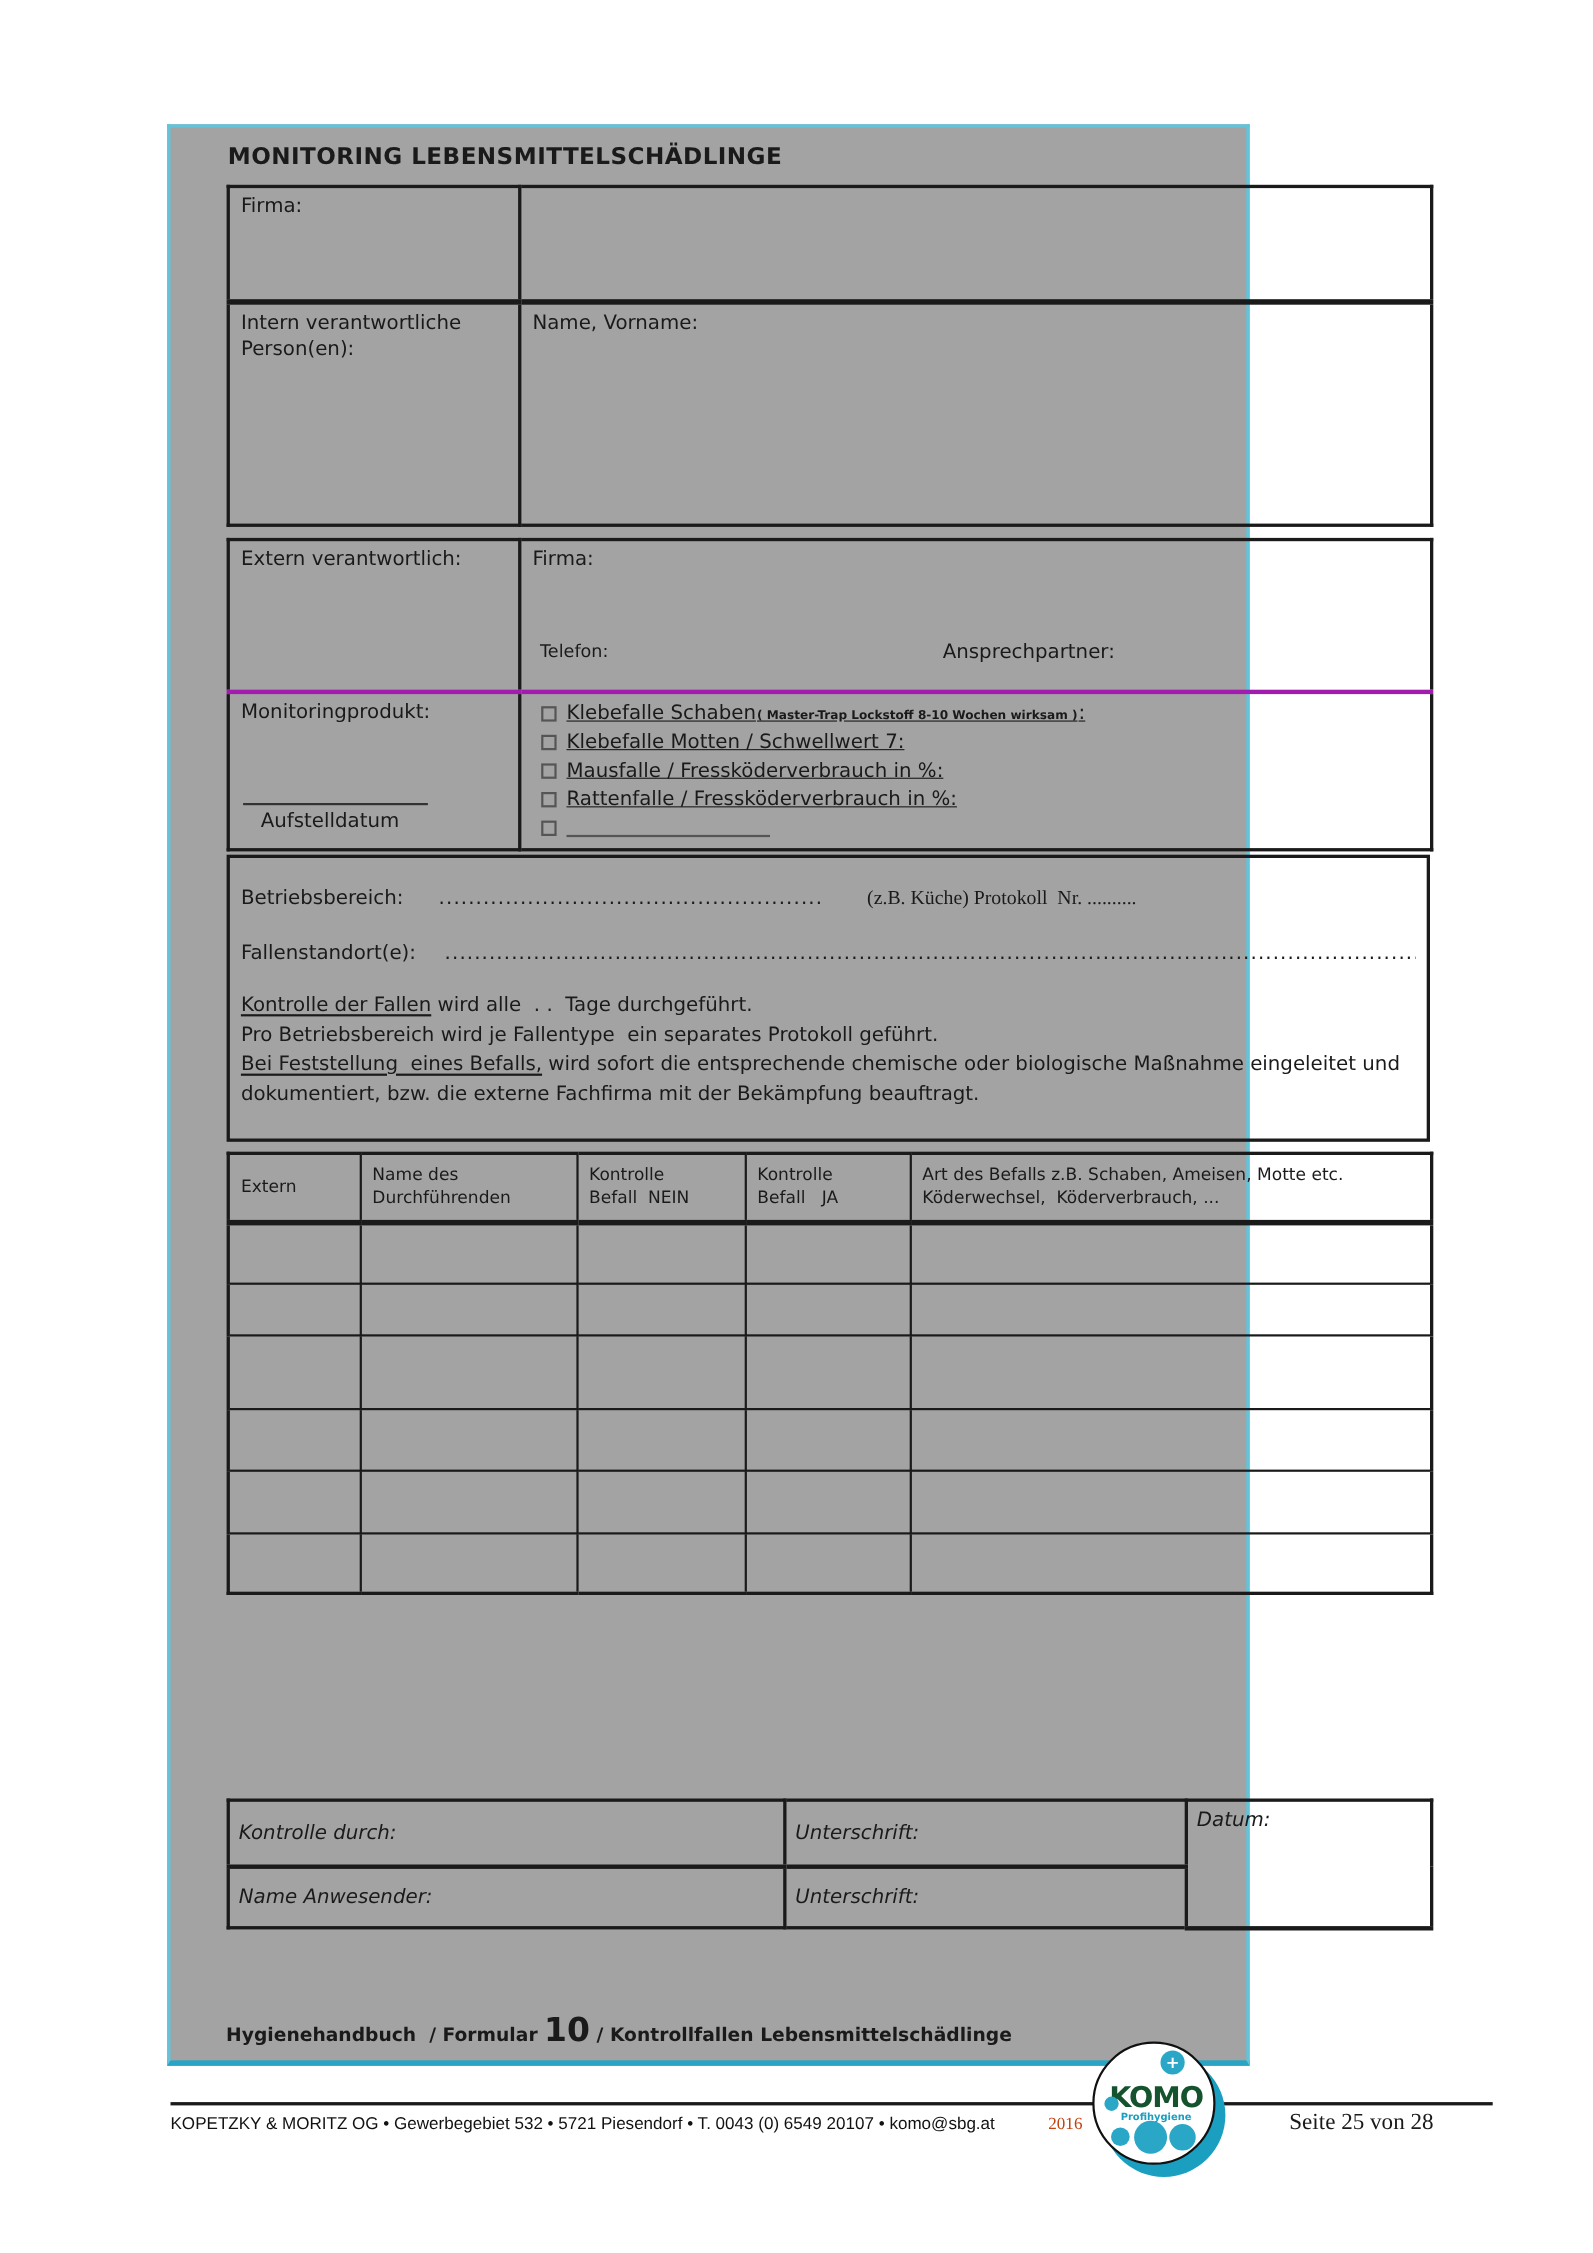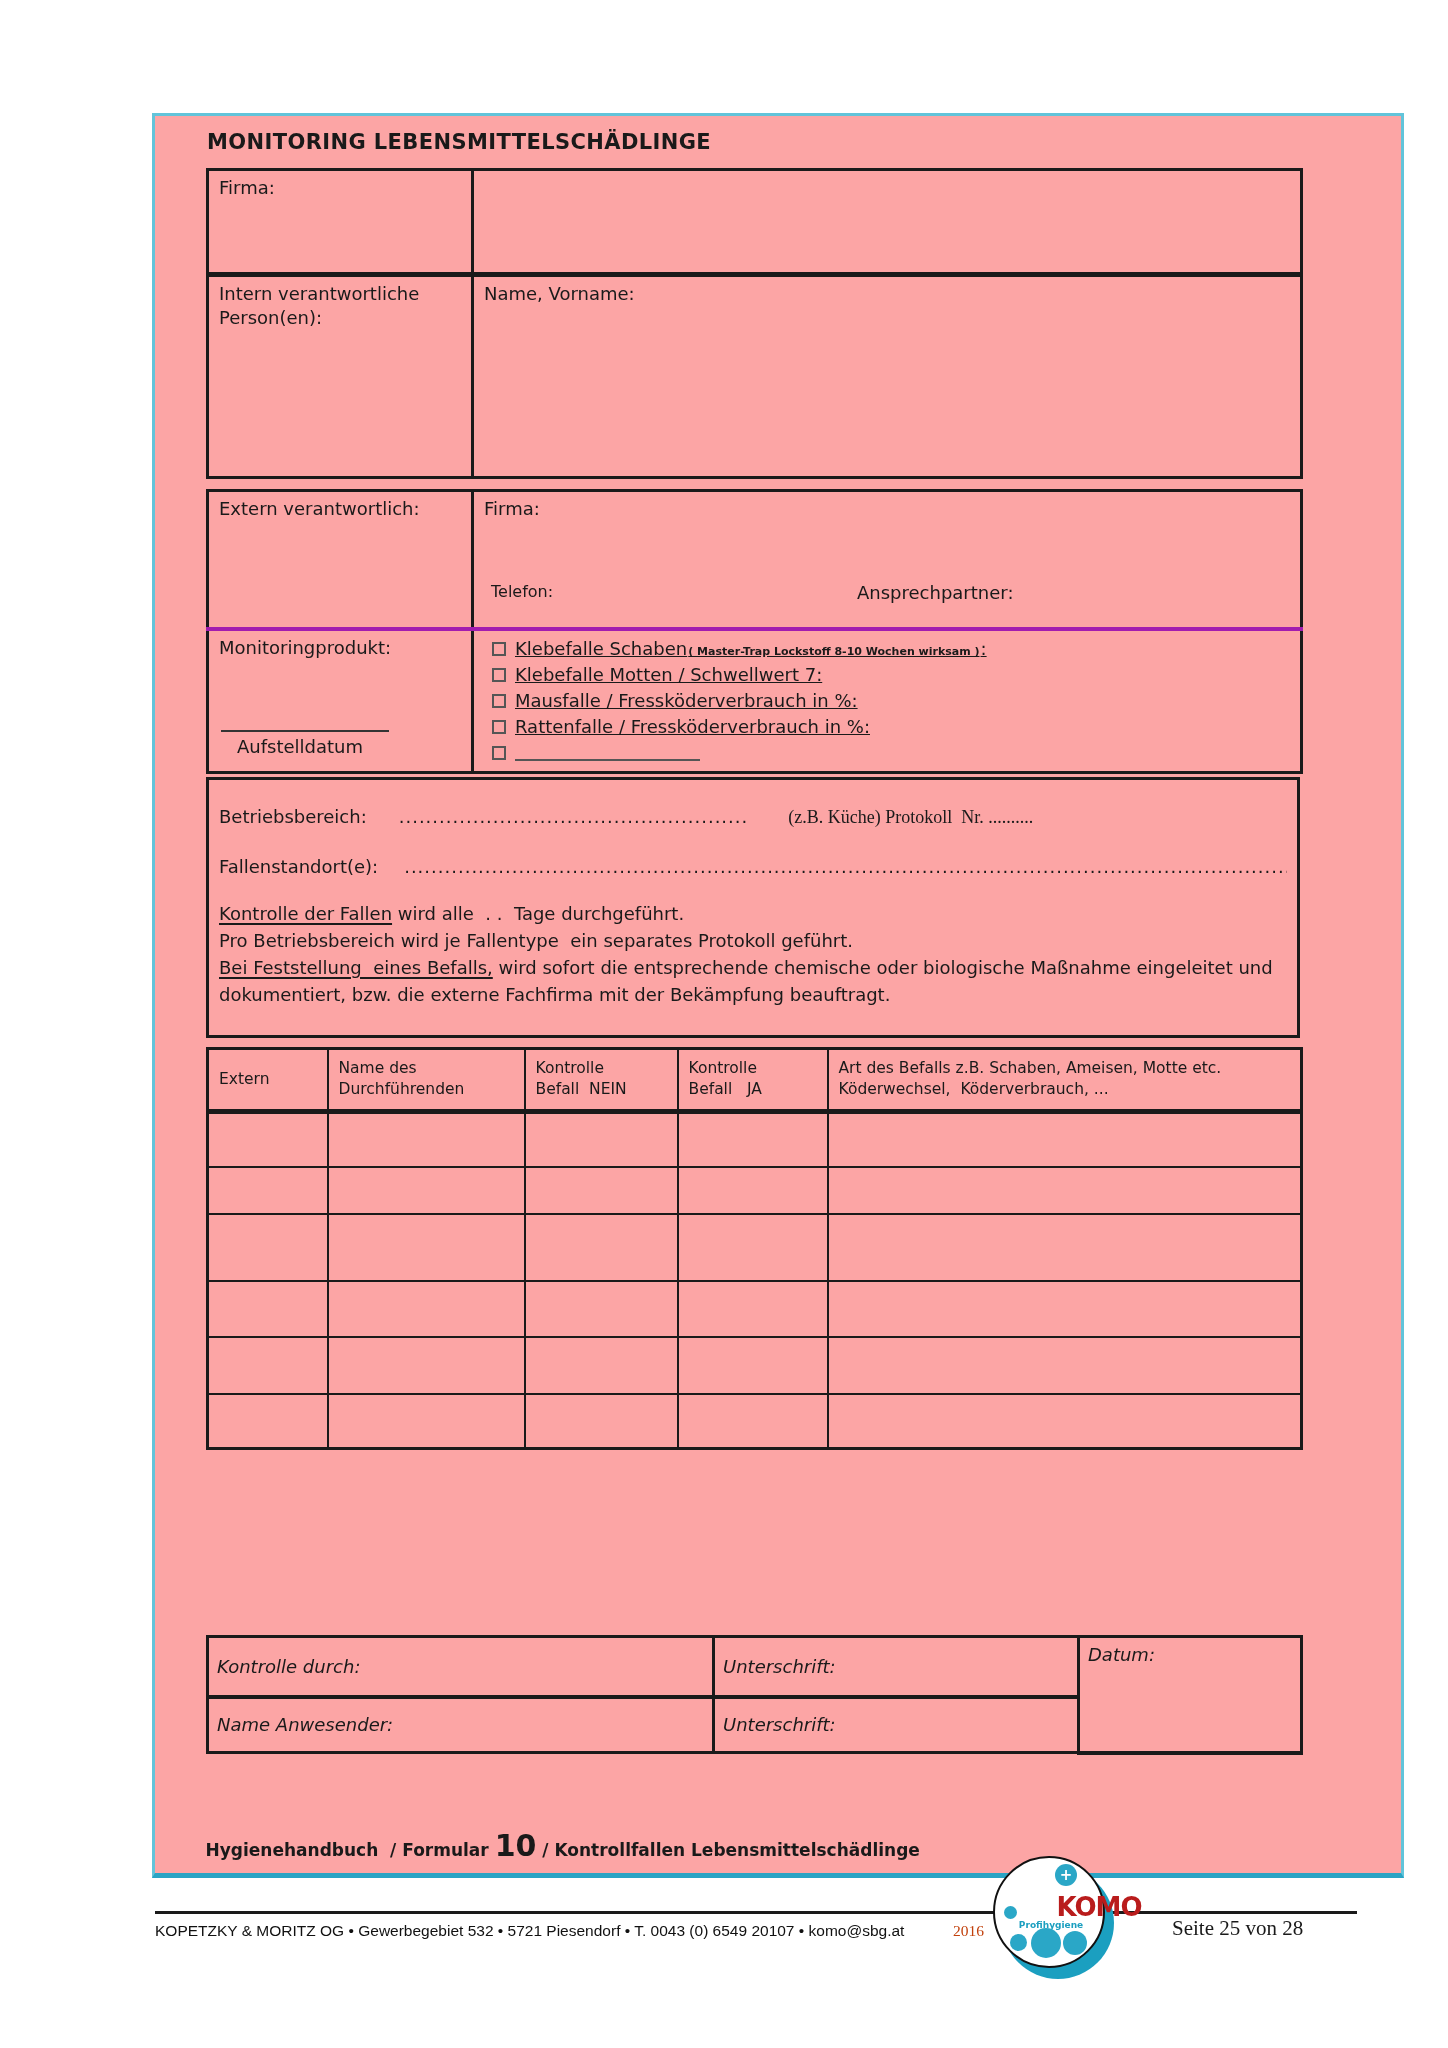--- a/index.html
+++ b/index.html
@@ -1,21 +1,21 @@
 <!DOCTYPE html>
 <html><head>
 <meta charset="utf-8">
 <style>
   html,body{margin:0;padding:0;background:#ffffff;}
   #page{position:relative;width:1448px;height:2048px;background:#ffffff;overflow:hidden;
         font-family:"DejaVu Sans",sans-serif;color:#1a1a1a;}
   .pre{white-space:pre-wrap;}
   
-  .frame{position:absolute;left:152px;top:113px;width:1252px;height:1765px;box-sizing:border-box;
-         border:3px solid #62c4da;border-bottom:5px solid #2aa4c4;background:#fca5a5;}
+  .frame{position:absolute;left:152px;top:113px;width:984px;height:1765px;box-sizing:border-box;
+         border:3px solid #62c4da;border-bottom:5px solid #2aa4c4;background:#a3a3a3;}
   .form-title{position:absolute;left:52px;top:14px;font-size:21px;font-weight:bold;letter-spacing:.4px;}
   
   table{border-collapse:collapse;table-layout:fixed;}
   td,th{box-sizing:border-box;overflow:hidden;}
   .lbl{font-size:18px;line-height:24px;}
   
   .t1{position:absolute;left:51px;top:52px;width:1094px;}
   .t1 td{border:3px solid #1a1a1a;vertical-align:top;padding:5px 10px;position:relative;}
   .t1 tr.r1 td{height:105px;border-bottom:5px solid #1a1a1a;}
   .t1 tr.r2 td{height:203px;}
@@ -78,21 +78,21 @@
              font-size:15.5px;color:#111;}
   .f-year{position:absolute;left:953px;top:1922px;font-family:Liberation Serif, serif;
           font-size:15.5px;color:#c2410c;}
   .f-page{position:absolute;left:1172px;top:1916px;font-family:"Liberation Serif",serif;font-size:21px;}
   
   .logo{position:absolute;left:993px;top:1856px;width:124px;height:126px;}
   .logo-shadow{position:absolute;left:9px;top:11px;width:112px;height:112px;border-radius:50%;background:#1b9fc0;}
   .logo-circle{position:absolute;left:0;top:0;width:112px;height:112px;border-radius:50%;background:#fff;
                border:2px solid #111;box-sizing:border-box;}
   .logo-komo{position:absolute;left:0;top:34px;width:112px;text-align:center;font-size:26px;font-weight:bold;
-             letter-spacing:-1px;color:#b91c1c;font-family:"DejaVu Sans",sans-serif;padding-left:48px;}
+             letter-spacing:-1px;color:#14532d;font-family:"DejaVu Sans",sans-serif;}
   .logo-sub{position:absolute;left:0;top:62px;width:112px;text-align:center;font-size:9px;font-weight:bold;
             color:#1b9fc0;}
   .bub{position:absolute;border-radius:50%;background:#2aa7c7;}
   .bub-plus{left:60px;top:6px;width:22px;height:22px;color:#fff;font-size:15px;font-weight:bold;
             display:flex;align-items:center;justify-content:center;}
   .bub-s1{left:9px;top:48px;width:13px;height:13px;}
   .bub-s2{left:15px;top:76px;width:17px;height:17px;}
   .bub-b1{left:36px;top:70px;width:30px;height:30px;}
   .bub-m1{left:68px;top:73px;width:24px;height:24px;}
 </style>

